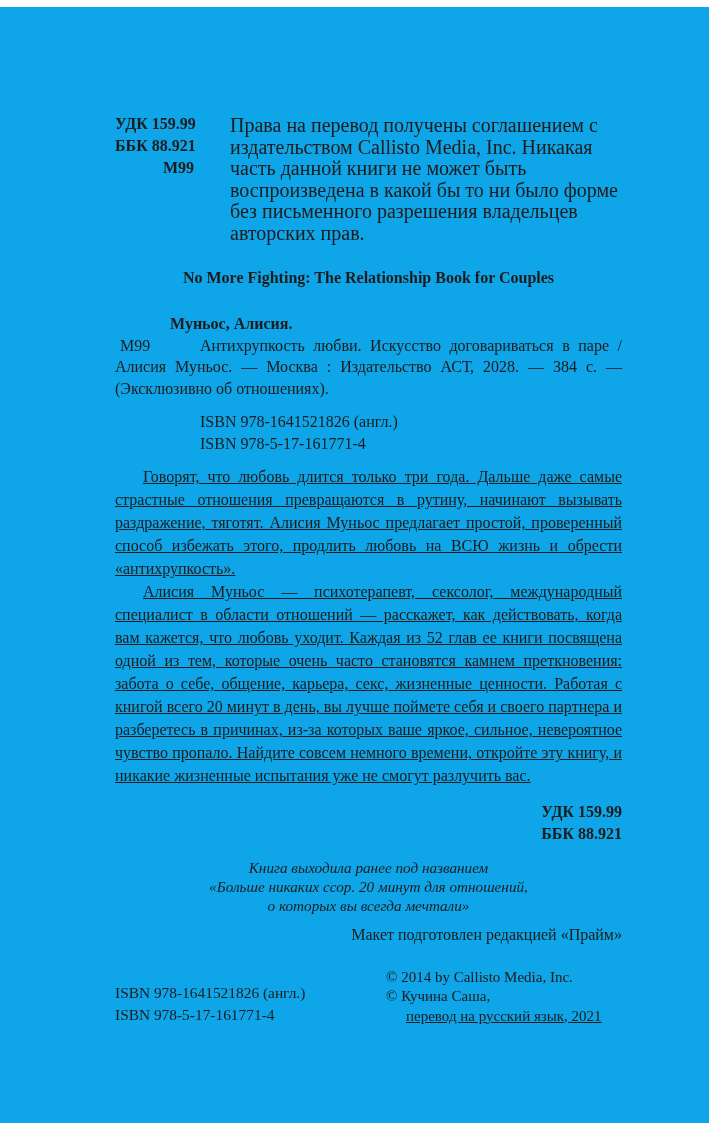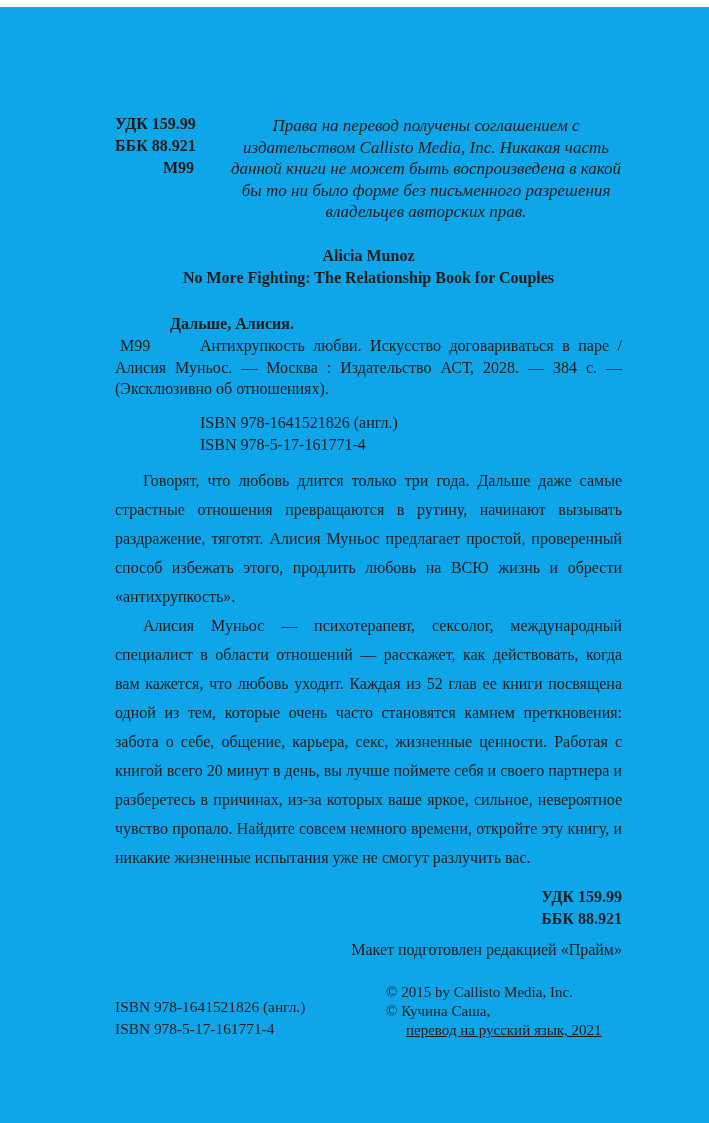--- a/index.html
+++ b/index.html
@@ -16,23 +16,22 @@
     overflow: hidden;
     margin-top: 7px;
   }
 
   
   .top-row { display: flex; justify-content: space-between; align-items: flex-start; }
   .codes { font-weight: bold; line-height: 22px; white-space: nowrap; }
   .codes .code-line-indent { padding-left: 48px; }
   .rights-notice {
     width: 392px;
-    font-style: italic;
-    text-align: center;
-    font-size: 17px;
+    text-align: left;
+    font-size: 20px;
     line-height: 21.6px;
     margin-top: 2px;
   }
 
   .original-block {
     margin-top: 22px;
     text-align: center;
     font-weight: bold;
     line-height: 22px;
   }
@@ -43,21 +42,21 @@
     font-weight: bold;
     line-height: 22px;
   }
 
   .bib-entry { position: relative; line-height: 21.6px; text-align: justify; }
   .bib-code { position: absolute; left: 5px; top: 0; }
   .bib-text { margin: 0; text-indent: 85px; }
 
   .isbn-block { margin-top: 12px; padding-left: 85px; line-height: 22px; }
 
-  .annotation { margin-top: 10px; text-align: justify; line-height: 29px; }
+  .annotation { margin-top: 10px; text-align: justify; line-height: 23px; text-decoration: underline; }
   .annotation p { margin: 0; text-indent: 28px; }
 
   .udk-right { margin-top: 14px; text-align: right; font-weight: bold; line-height: 22px; }
 
   .prev-title {
     margin-top: 14px;
     text-align: center;
     font-style: italic;
     font-size: 15.2px;
     line-height: 18.6px;
@@ -83,25 +82,24 @@
   <div class="top-row">
     <div class="codes">
       <div>УДК 159.99</div>
       <div>ББК 88.921</div>
       <div class="code-line-indent">М99</div>
     </div>
     <div class="rights-notice">Права на перевод получены соглашением с издательством Callisto Media, Inc. Никакая часть данной книги не может быть воспроизведена в какой бы то ни было форме без письменного разрешения владельцев авторских прав.</div>
   </div>
 
   <div class="original-block">
-    <div>Alicia Munoz</div>
     <div>No More Fighting: The Relationship Book for Couples</div>
   </div>
 
-  <div class="author-heading">Дальше, Алисия.</div>
+  <div class="author-heading">Муньос, Алисия.</div>
 
   <div class="bib-entry">
     <span class="bib-code">М99</span>
     <p class="bib-text">Антихрупкость любви. Искусство договариваться в паре / Алисия Муньос.  —  Москва : Издательство АСТ, 2028.  — 384 с.  — (Эксклюзивно об отношениях).</p>
   </div>
 
   <div class="isbn-block">
     <div>ISBN 978-1641521826 (англ.)</div>
     <div>ISBN 978-5-17-161771-4</div>
   </div>
@@ -109,28 +107,33 @@
   <div class="annotation">
     <p>Говорят, что любовь длится только три года. Дальше даже самые страстные отношения превращаются в рутину, начинают вызывать раздражение, тяготят. Алисия Муньос предлагает простой, проверенный способ избежать этого, продлить любовь на ВСЮ жизнь и обрести «антихрупкость».</p>
     <p>Алисия Муньос — психотерапевт, сексолог, международный специалист в области отношений — расскажет, как действовать, когда вам кажется, что любовь уходит. Каждая из 52 глав ее книги посвящена одной из тем, которые очень часто становятся камнем преткновения: забота о себе, общение, карьера, секс, жизненные ценности. Работая с книгой всего 20 минут в день, вы лучше поймете себя и своего партнера и разберетесь в причинах, из-за которых ваше яркое, сильное, невероятное чувство пропало. Найдите совсем немного времени, откройте эту книгу, и никакие жизненные испытания уже не смогут разлучить вас.</p>
   </div>
 
   <div class="udk-right">
     <div>УДК 159.99</div>
     <div>ББК 88.921</div>
   </div>
 
+  <div class="prev-title">
+    <div>Книга выходила ранее под названием</div>
+    <div>«Больше никаких ссор. 20 минут для отношений,</div>
+    <div>о которых вы всегда мечтали»</div>
+  </div>
 
   <div class="layout-note">Макет подготовлен редакцией «Прайм»</div>
 
   <div class="bottom-row">
     <div class="bottom-isbns">
       <div>ISBN 978-1641521826 (англ.)</div>
       <div>ISBN 978-5-17-161771-4</div>
     </div>
     <div class="copyrights">
-      <div>© 2015 by Callisto Media, Inc.</div>
+      <div>© 2014 by Callisto Media, Inc.</div>
       <div>© Кучина Саша,</div>
       <div class="cr-indent">перевод на русский язык, 2021</div>
     </div>
   </div>
 
 </div>
 
 </body></html>

